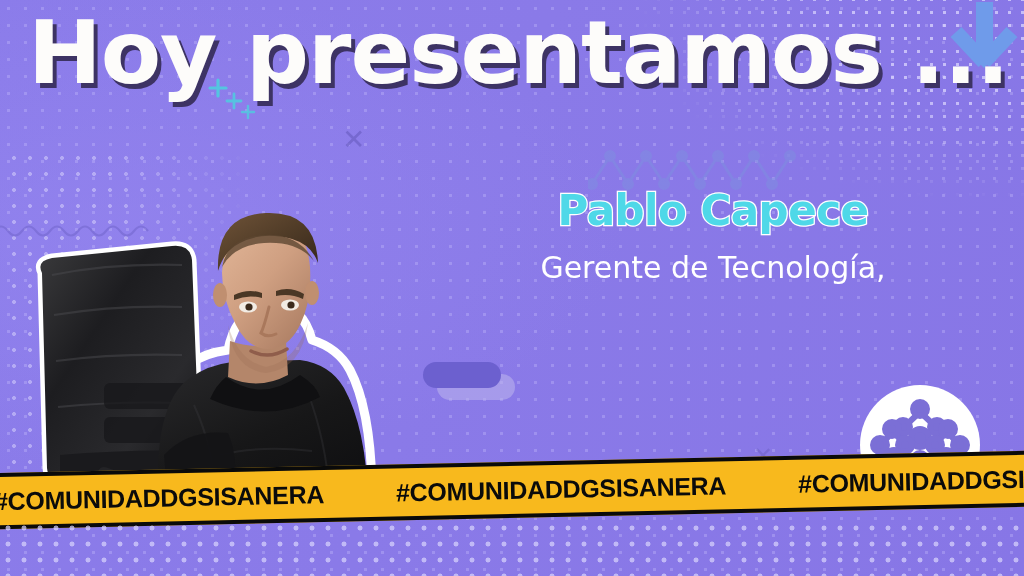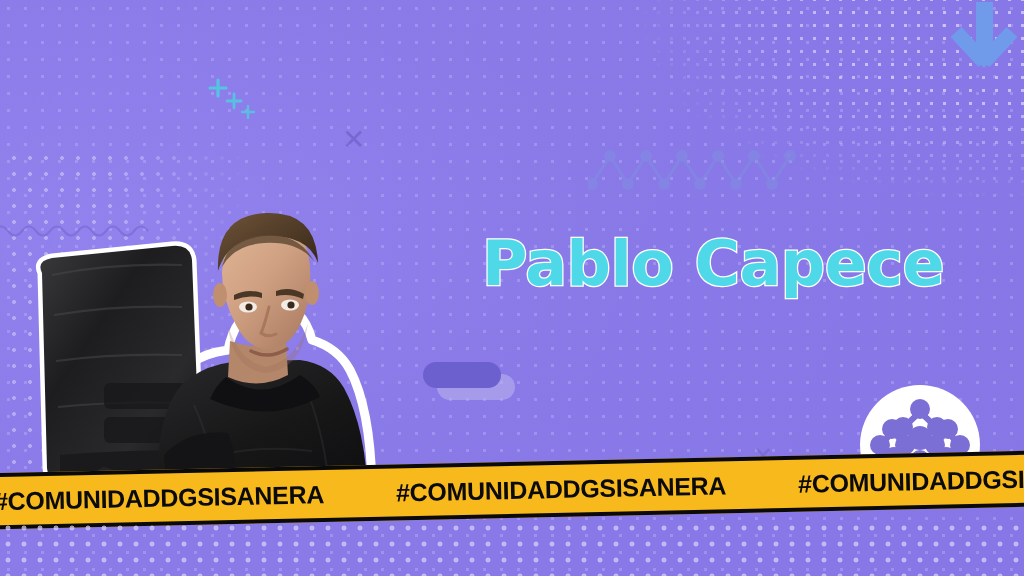--- a/index.html
+++ b/index.html
@@ -71,26 +71,25 @@
     font-family:"DejaVu Sans", sans-serif;
     font-size:88px;line-height:1.06;font-weight:700;letter-spacing:-1px;
     color:#fdfcfa;
     text-shadow:4px 5px 0 #3d3364;
     white-space:nowrap;
   }
 
   
   .speaker{position:absolute;left:430px;top:190px;width:566px;text-align:center;}
   .speaker-name{
-    font-size:62px;line-height:1.0;font-weight:700;letter-spacing:-.5px;
+    font-size:42px;line-height:1.0;font-weight:700;letter-spacing:-.5px;
     color:#4fd8e8;
     -webkit-text-stroke:2.5px #ffffff;
     paint-order:stroke fill;
     text-shadow:0 0 1px #ffffff;
-    margin-top:43px;
   }
   .speaker-role{
     margin-top:16px;
     font-size:30px;line-height:1.32;font-weight:400;color:#ffffff;
   }
   .speaker-role div{white-space:nowrap;}
 
   
   .photo-wrap{position:absolute;left:8px;top:155px;width:430px;height:345px;}
   .photo-svg{position:absolute;left:0;top:0;}
@@ -252,24 +251,26 @@
       <path d="M261 152 q-5 20 -8 26 q6 5 15 1" fill="none" stroke="#a9785c" stroke-width="3" stroke-linecap="round"></path>
 
       <path d="M243 196 q18 9 36 -2" fill="none" stroke="#8f5d4b" stroke-width="3.4" stroke-linecap="round"></path>
 
       <path d="M220 170 q10 36 38 42 q30 -6 42 -44 q-6 46 -42 50 q-34 -4 -38 -48 Z" fill="#9c6f56" opacity=".28"></path>
 
       <path d="M218 222 q36 26 74 -2 q16 10 20 22 q-52 28 -110 2 q6 -14 16 -22 Z" fill="#101012"></path>
     </svg>
   </div>
 
+  <div class="headline">Hoy presentamos ...</div>
 
   <div class="speaker">
     <div class="speaker-name">Pablo Capece</div>
     <div class="speaker-role">
+      <div>Gerente de Tecnología,</div>
     </div>
   </div>
 
   <svg class="logo" viewBox="0 0 126 126">
     <circle cx="63" cy="63" r="60" fill="#ffffff"></circle>
     <g stroke="#7b6fd6" stroke-width="6" fill="#7b6fd6" stroke-linecap="round">
 
       <path d="M63 30 L48 44 M63 30 L78 44" fill="none"></path>
       <circle cx="63" cy="27" r="7"></circle>
       <circle cx="46" cy="45" r="7"></circle>

